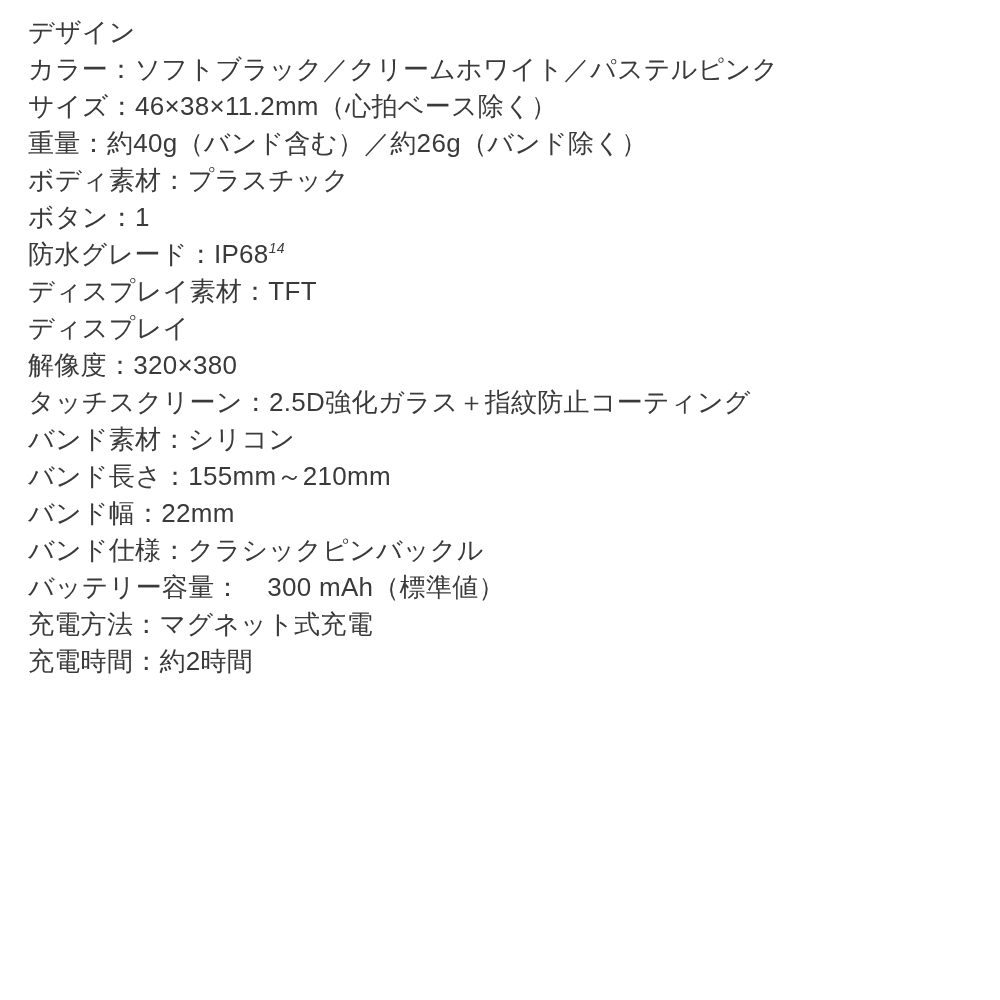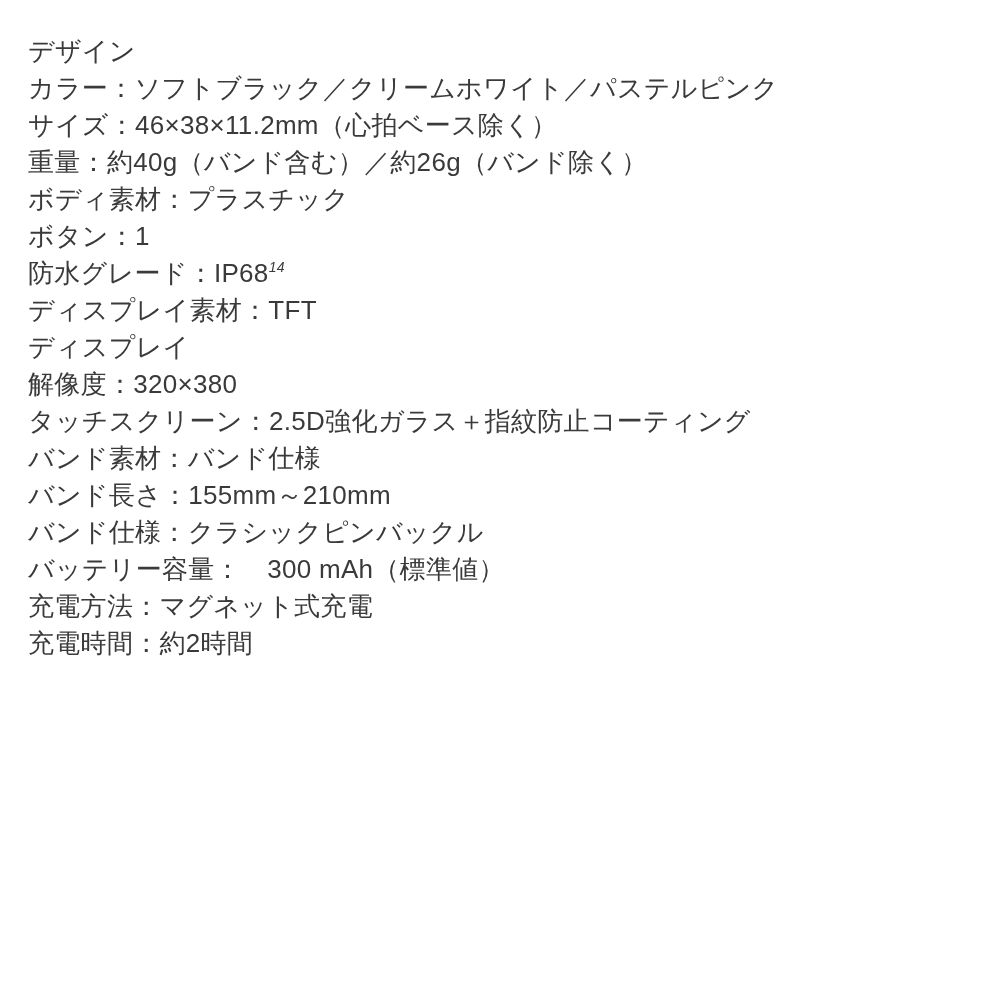--- a/index.html
+++ b/index.html
@@ -10,21 +10,20 @@
   .page {
     position: relative;
     width: 1000px;
     height: 1000px;
     background: #ffffff;
     overflow: hidden;
     font-family: "Liberation Sans", "DejaVu Sans", sans-serif;
   }
   .spec-sheet {
     padding: 14px 18px 0 28px;
-    margin-top: 19px;
   }
   .spec-line {
     font-size: 26px;
     line-height: 37px;
     color: #3a3a3a;
     white-space: pre;
     letter-spacing: 0.3px;
   }
   .spec-line sup {
     font-size: 14px;
@@ -43,20 +42,21 @@
       <div class="spec-line">カラー：ソフトブラック／クリームホワイト／パステルピンク</div>
       <div class="spec-line">サイズ：46×38×11.2mm（心拍ベース除く）</div>
       <div class="spec-line">重量：約40g（バンド含む）／約26g（バンド除く）</div>
       <div class="spec-line">ボディ素材：プラスチック</div>
       <div class="spec-line">ボタン：1</div>
       <div class="spec-line">防水グレード：IP68<sup>14</sup></div>
       <div class="spec-line">ディスプレイ素材：TFT</div>
       <div class="spec-line">ディスプレイ</div>
       <div class="spec-line">解像度：320×380</div>
       <div class="spec-line">タッチスクリーン：2.5D強化ガラス＋指紋防止コーティング</div>
-      <div class="spec-line">バンド素材：バンド仕様</div>
+      <div class="spec-line">バンド素材：シリコン</div>
       <div class="spec-line">バンド長さ：155mm～210mm</div>
+      <div class="spec-line">バンド幅：22mm</div>
       <div class="spec-line">バンド仕様：クラシックピンバックル</div>
       <div class="spec-line">バッテリー容量：　300 mAh（標準値）</div>
       <div class="spec-line">充電方法：マグネット式充電</div>
       <div class="spec-line">充電時間：約2時間</div>
     </div>
 </div>
 
 </body></html>

